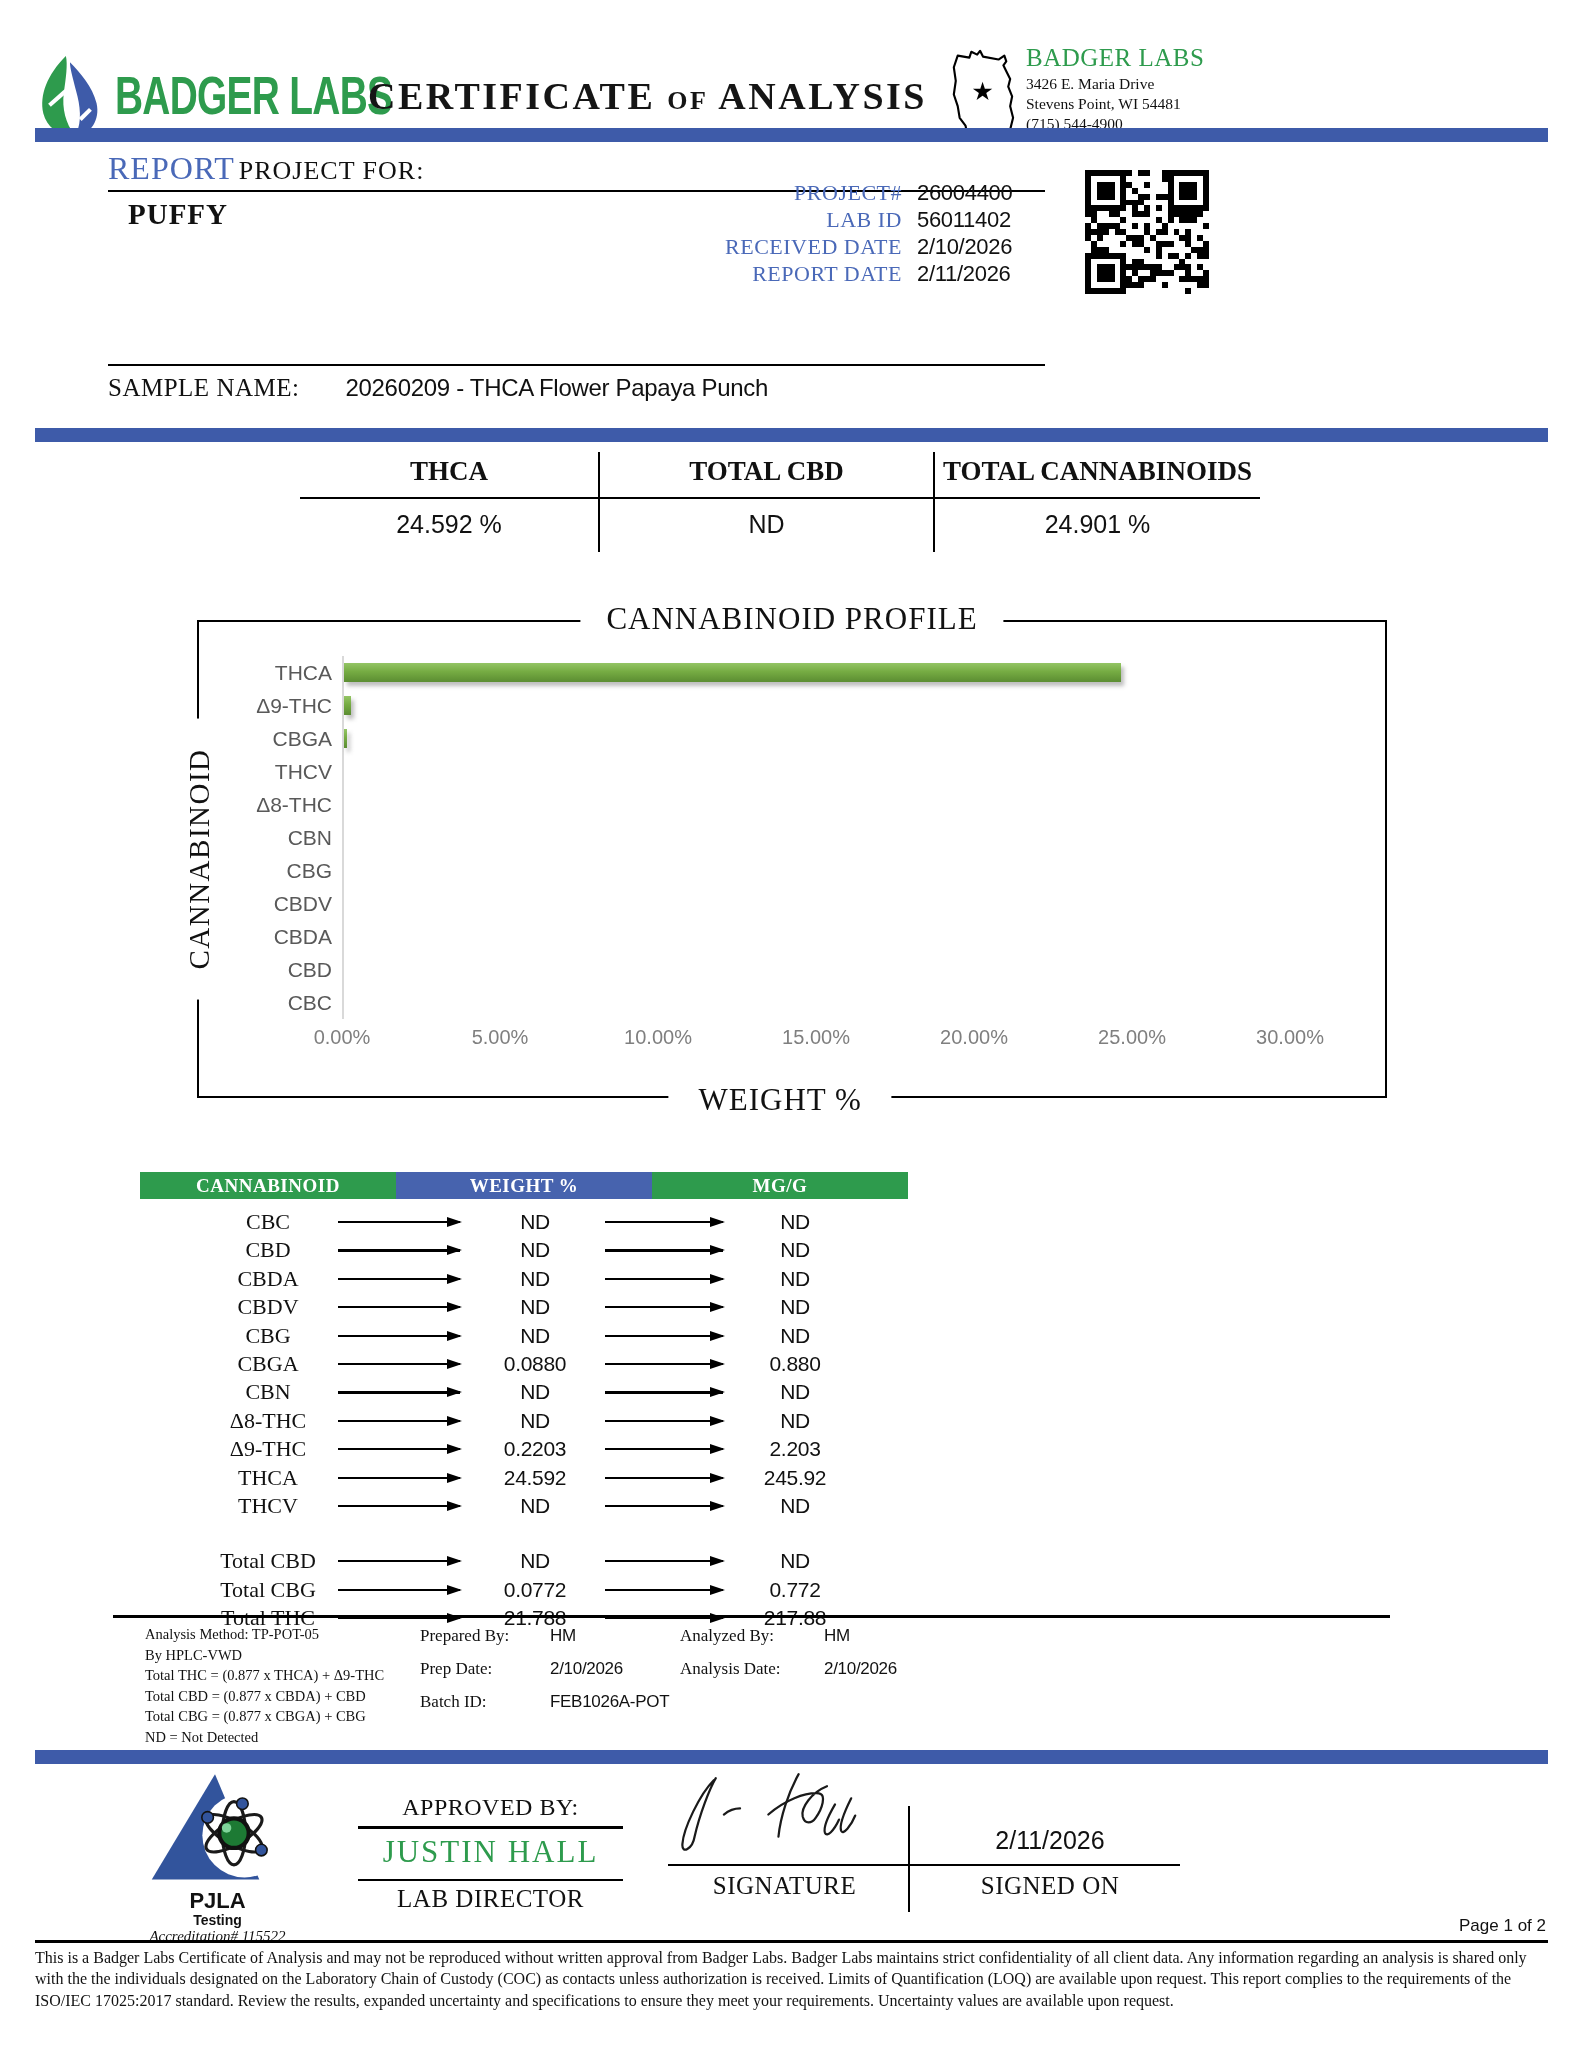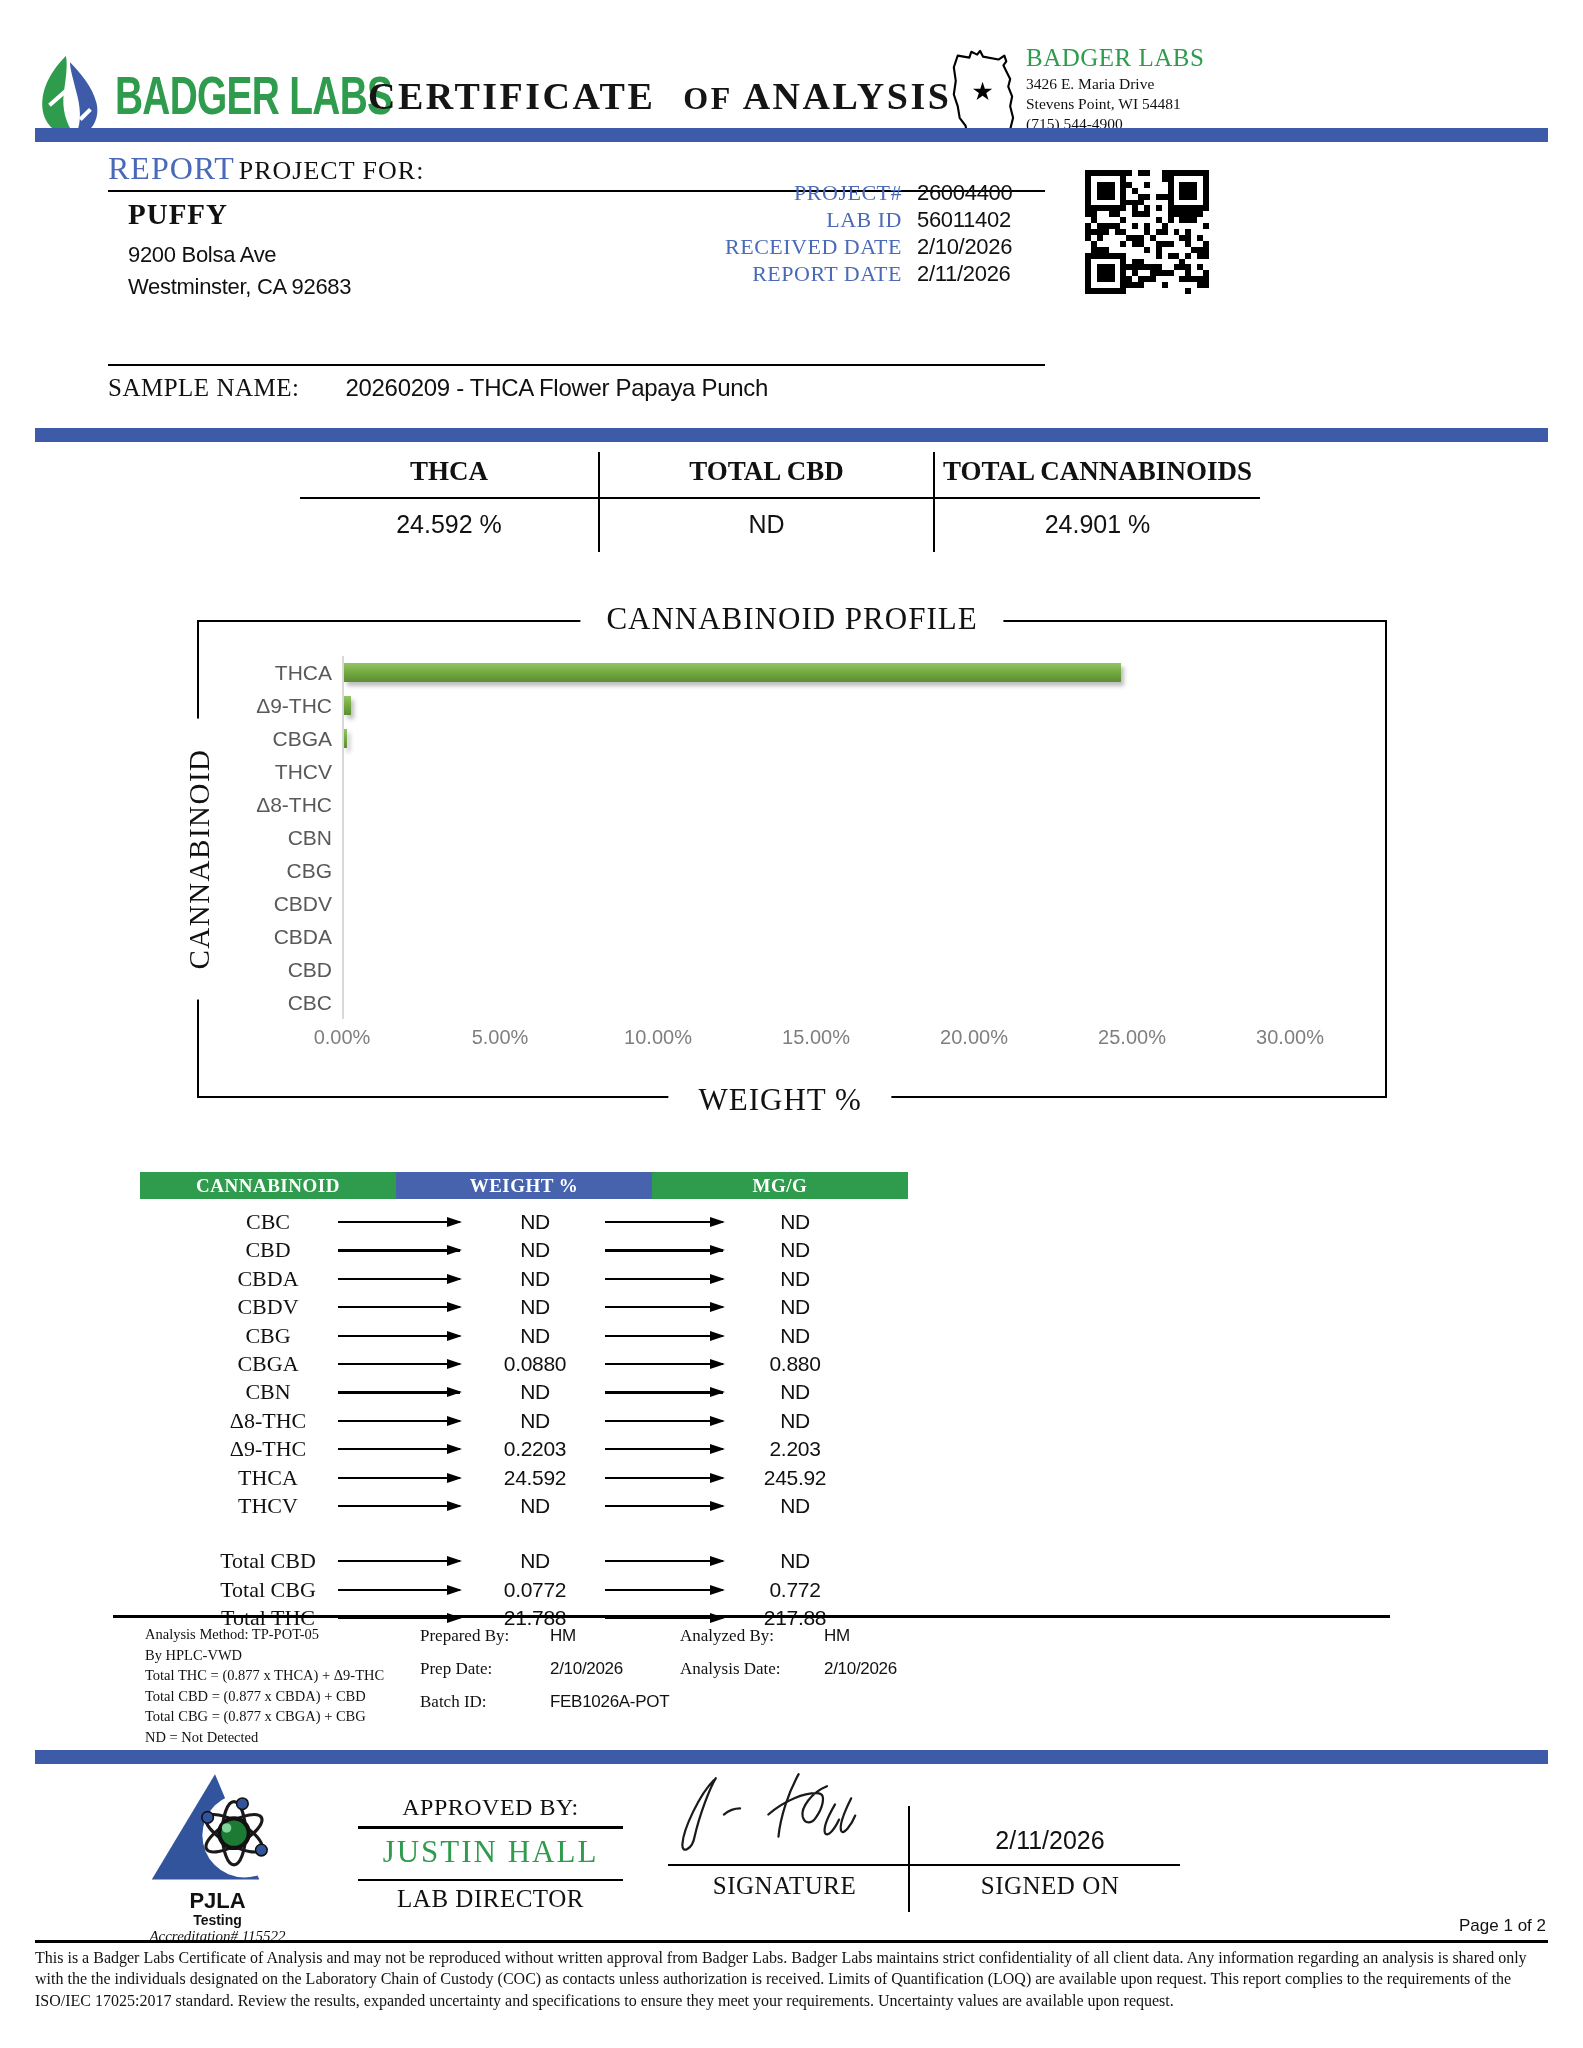--- a/index.html
+++ b/index.html
@@ -5,21 +5,21 @@
   * { box-sizing: border-box; margin: 0; padding: 0; }
   html,body { background:#fff; }
   body { width:1583px; height:2048px; position:relative; font-family:"Liberation Serif", serif; color:#111; }
   .abs { position:absolute; }
   .sans { font-family:"Liberation Sans", sans-serif; letter-spacing:-0.3px; }
 
   
   .logo-block { left:35px; top:52px; display:flex; align-items:center; }
   .brand-text { font-family:"Liberation Sans",sans-serif; font-weight:bold; font-size:54px; color:var(--brand-green,#2E9B4D); transform:scaleX(.72); transform-origin:left center; letter-spacing:-1px; margin-left:6px; white-space:nowrap; }
   .coa-title { left:368px; top:74px; font-weight:bold; font-size:38px; letter-spacing:2.5px; color:#151515; white-space:nowrap; }
-  .coa-title .of { font-size:32px;margin-left:16px; }
+  .coa-title .of { font-size:26px; }
   .lab-block { left:948px; top:44px; display:flex; gap:10px; }
   .lab-name { color:var(--brand-green,#2E9B4D); font-size:25px; letter-spacing:.5px; }
   .lab-addr { font-size:15.5px; line-height:1.28; margin-top:2px; }
 
   .blue-bar { left:35px; width:1513px; height:14px; background:var(--accent-blue,#3E5BA9); position:absolute; }
 
   
   .rep-heading { left:108px; top:150px; white-space:nowrap; }
   .rep-heading .acc { color:var(--label-blue,#4A69B8); font-size:32px; letter-spacing:1px; }
   .rep-heading .rest { color:#111; font-size:26px; letter-spacing:1px; }
@@ -136,24 +136,20 @@
 <div class="blue-bar" style="top:128px"></div>
 
 <div class="abs rep-heading">
   <span class="acc">REPORT</span>
   <span class="rest">PROJECT FOR:</span>
 </div>
 <div class="hline" style="left:108px;top:190px;width:937px;height:2.2px"></div>
 
 <div class="abs client">
   <div class="client-name">PUFFY</div>
-  <div class="client-addr sans">
-    <div>9200 Bolsa Ave</div>
-    <div>Westminster, CA 92683</div>
-  </div>
 </div>
 
 <div class="abs fields">
     <div class="field-row">
       <span class="field-label">PROJECT#</span>
       <span class="field-value">26004400</span>
     </div>
     <div class="field-row">
       <span class="field-label">LAB ID</span>
       <span class="field-value">56011402</span>

